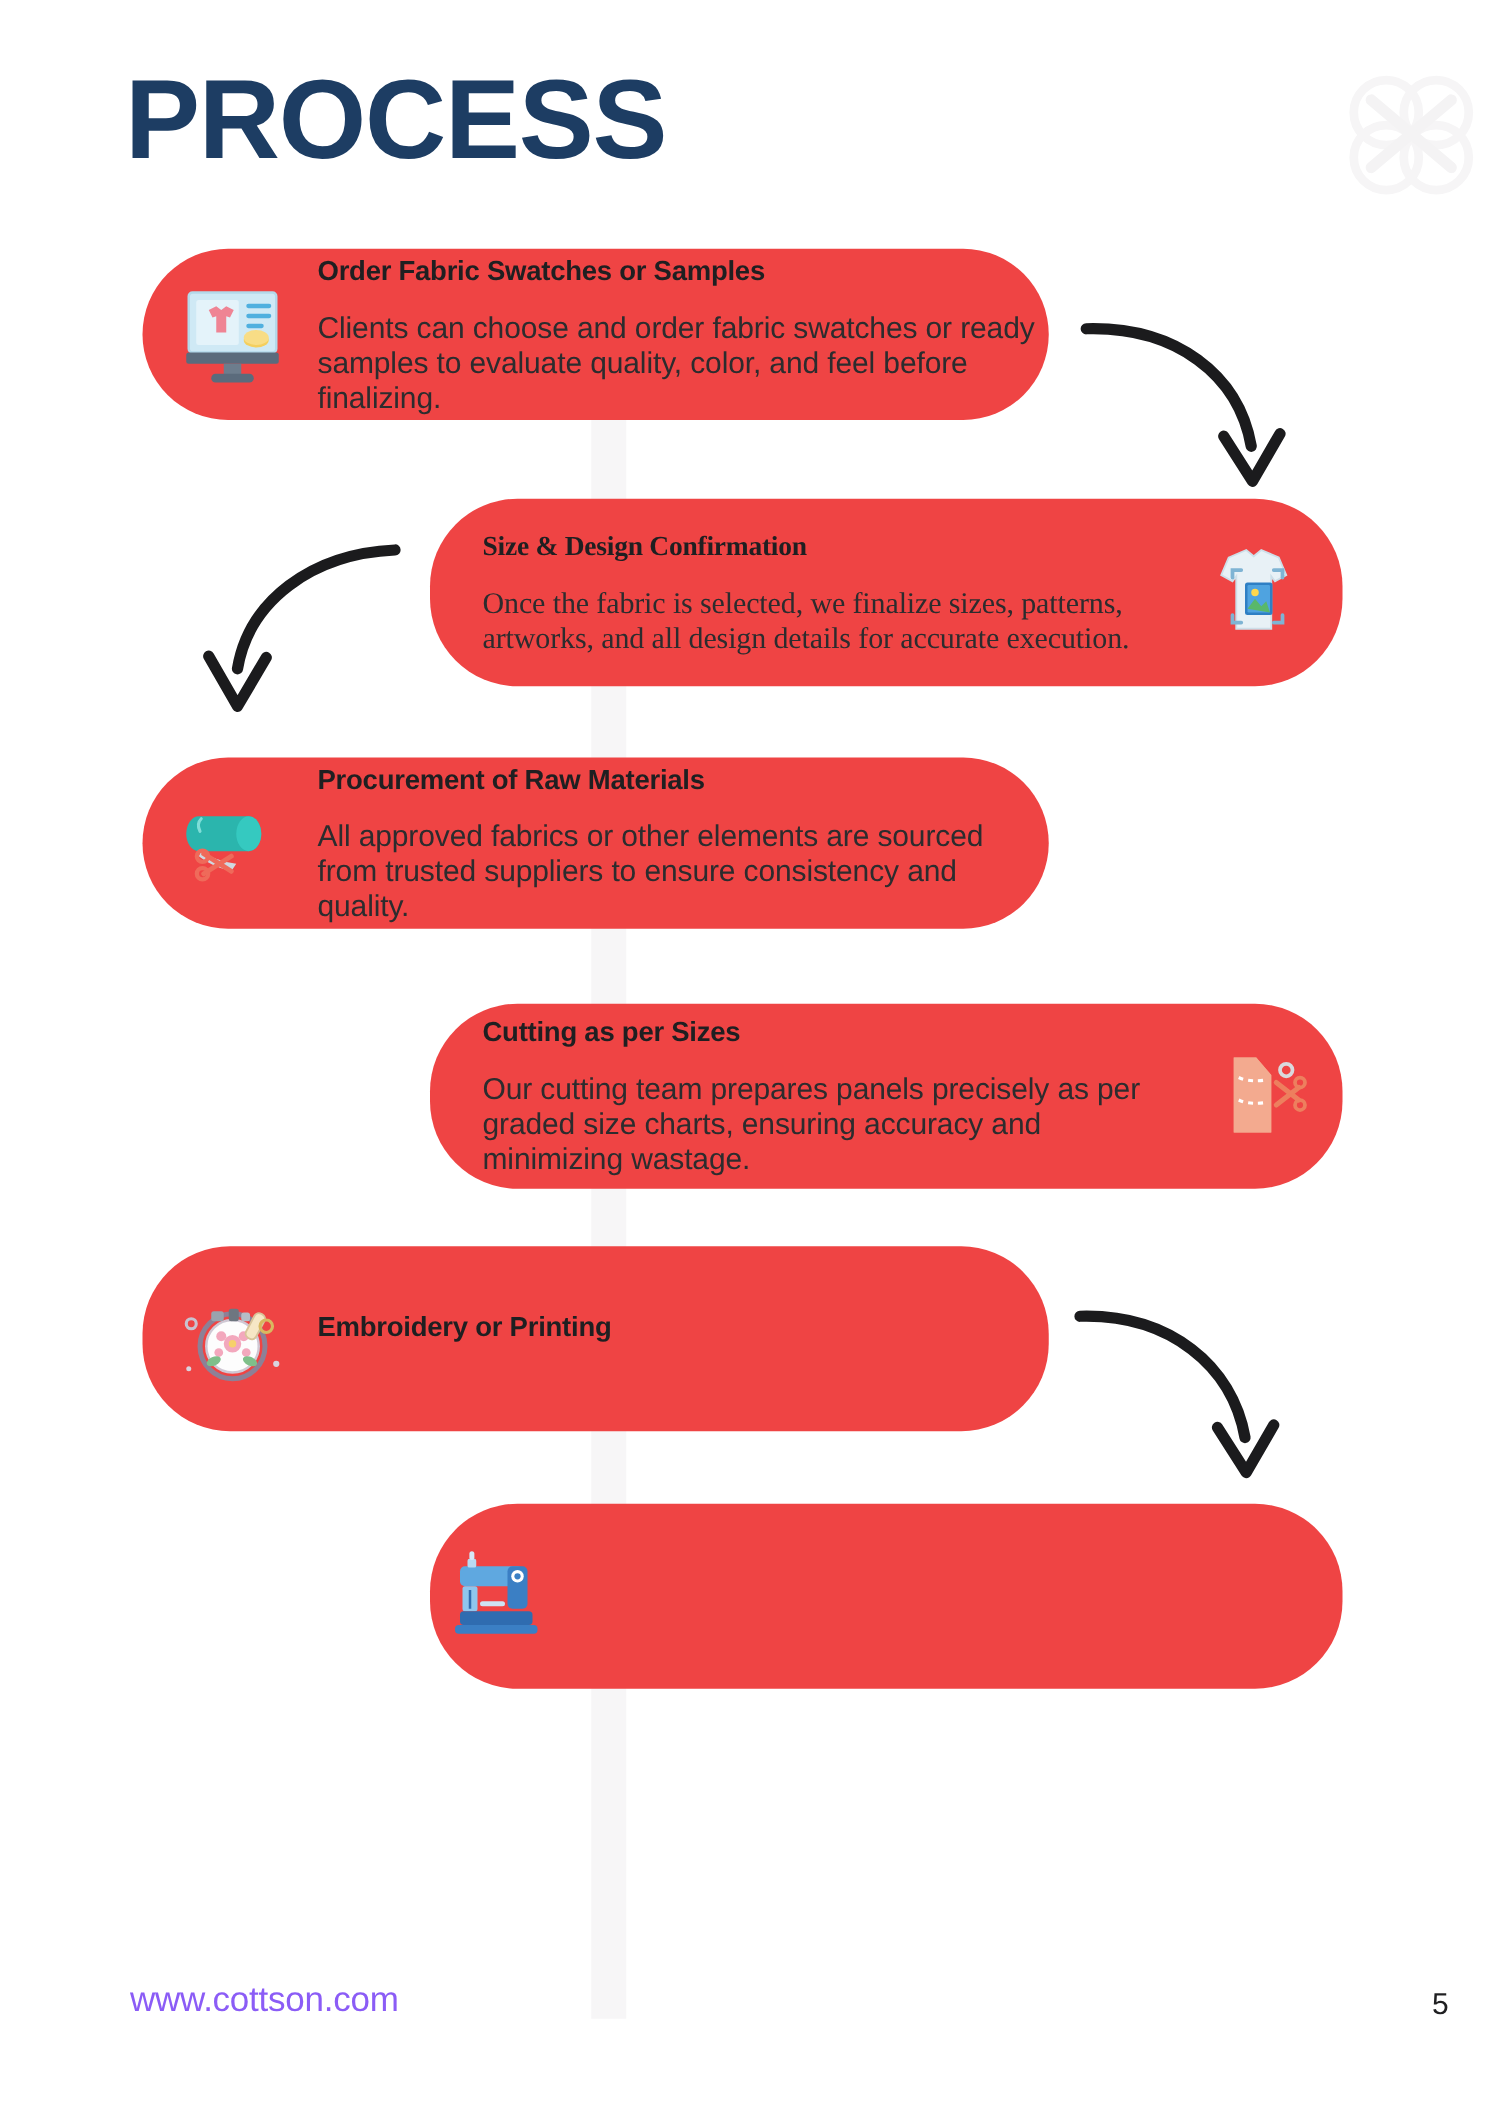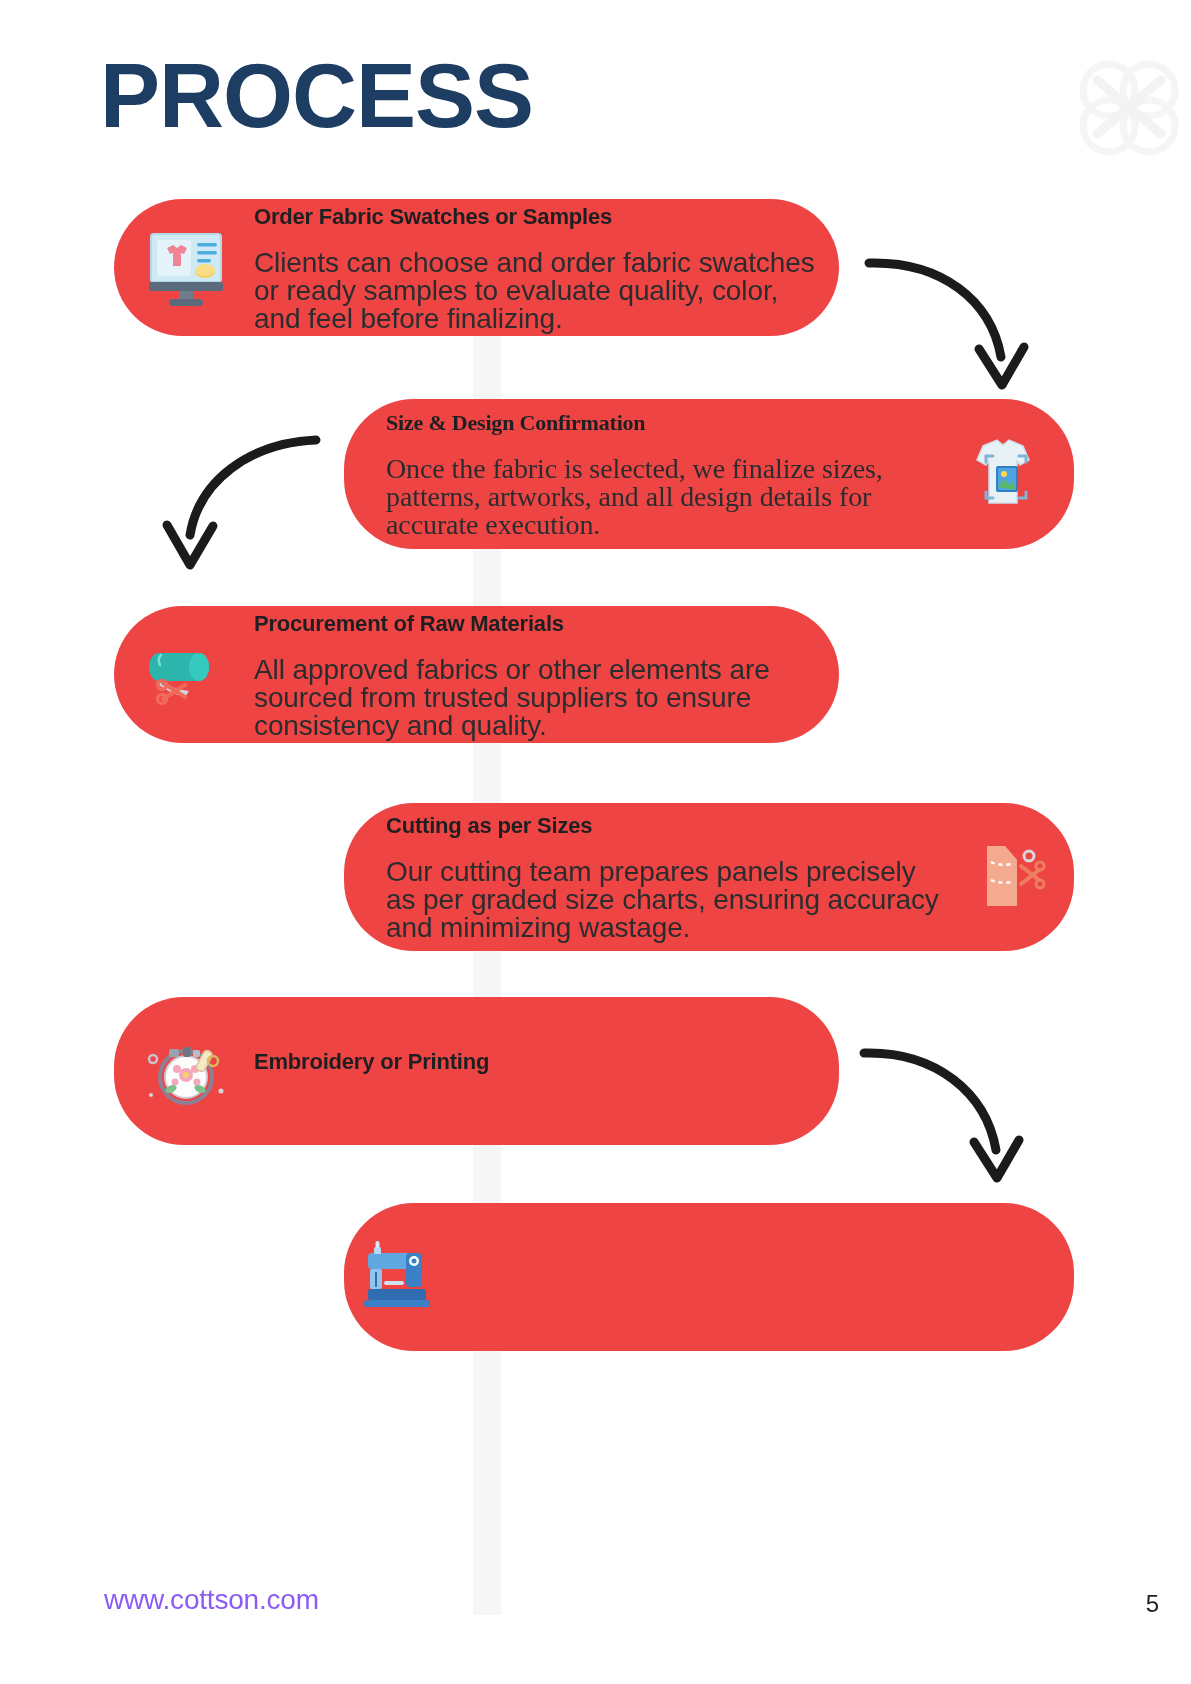--- a/index.html
+++ b/index.html
@@ -89,21 +89,21 @@
   .step-title {
     font-size: 22px;
     line-height: 28px;
     font-weight: 700;
     color: #1f1f21;
     margin-bottom: 18px;
     letter-spacing: -0.2px;
   }
 
   .step-desc {
-    font-size: 28px;
+    font-size: 24px;
     line-height: 28px;
     color: #2c2c2e;
     letter-spacing: -0.1px;
     max-width: 600px;
   }
 
   
   .step.left  .step-body { padding-left: 14px; }
   .step.right .step-body { padding-left: 42px; }
 

